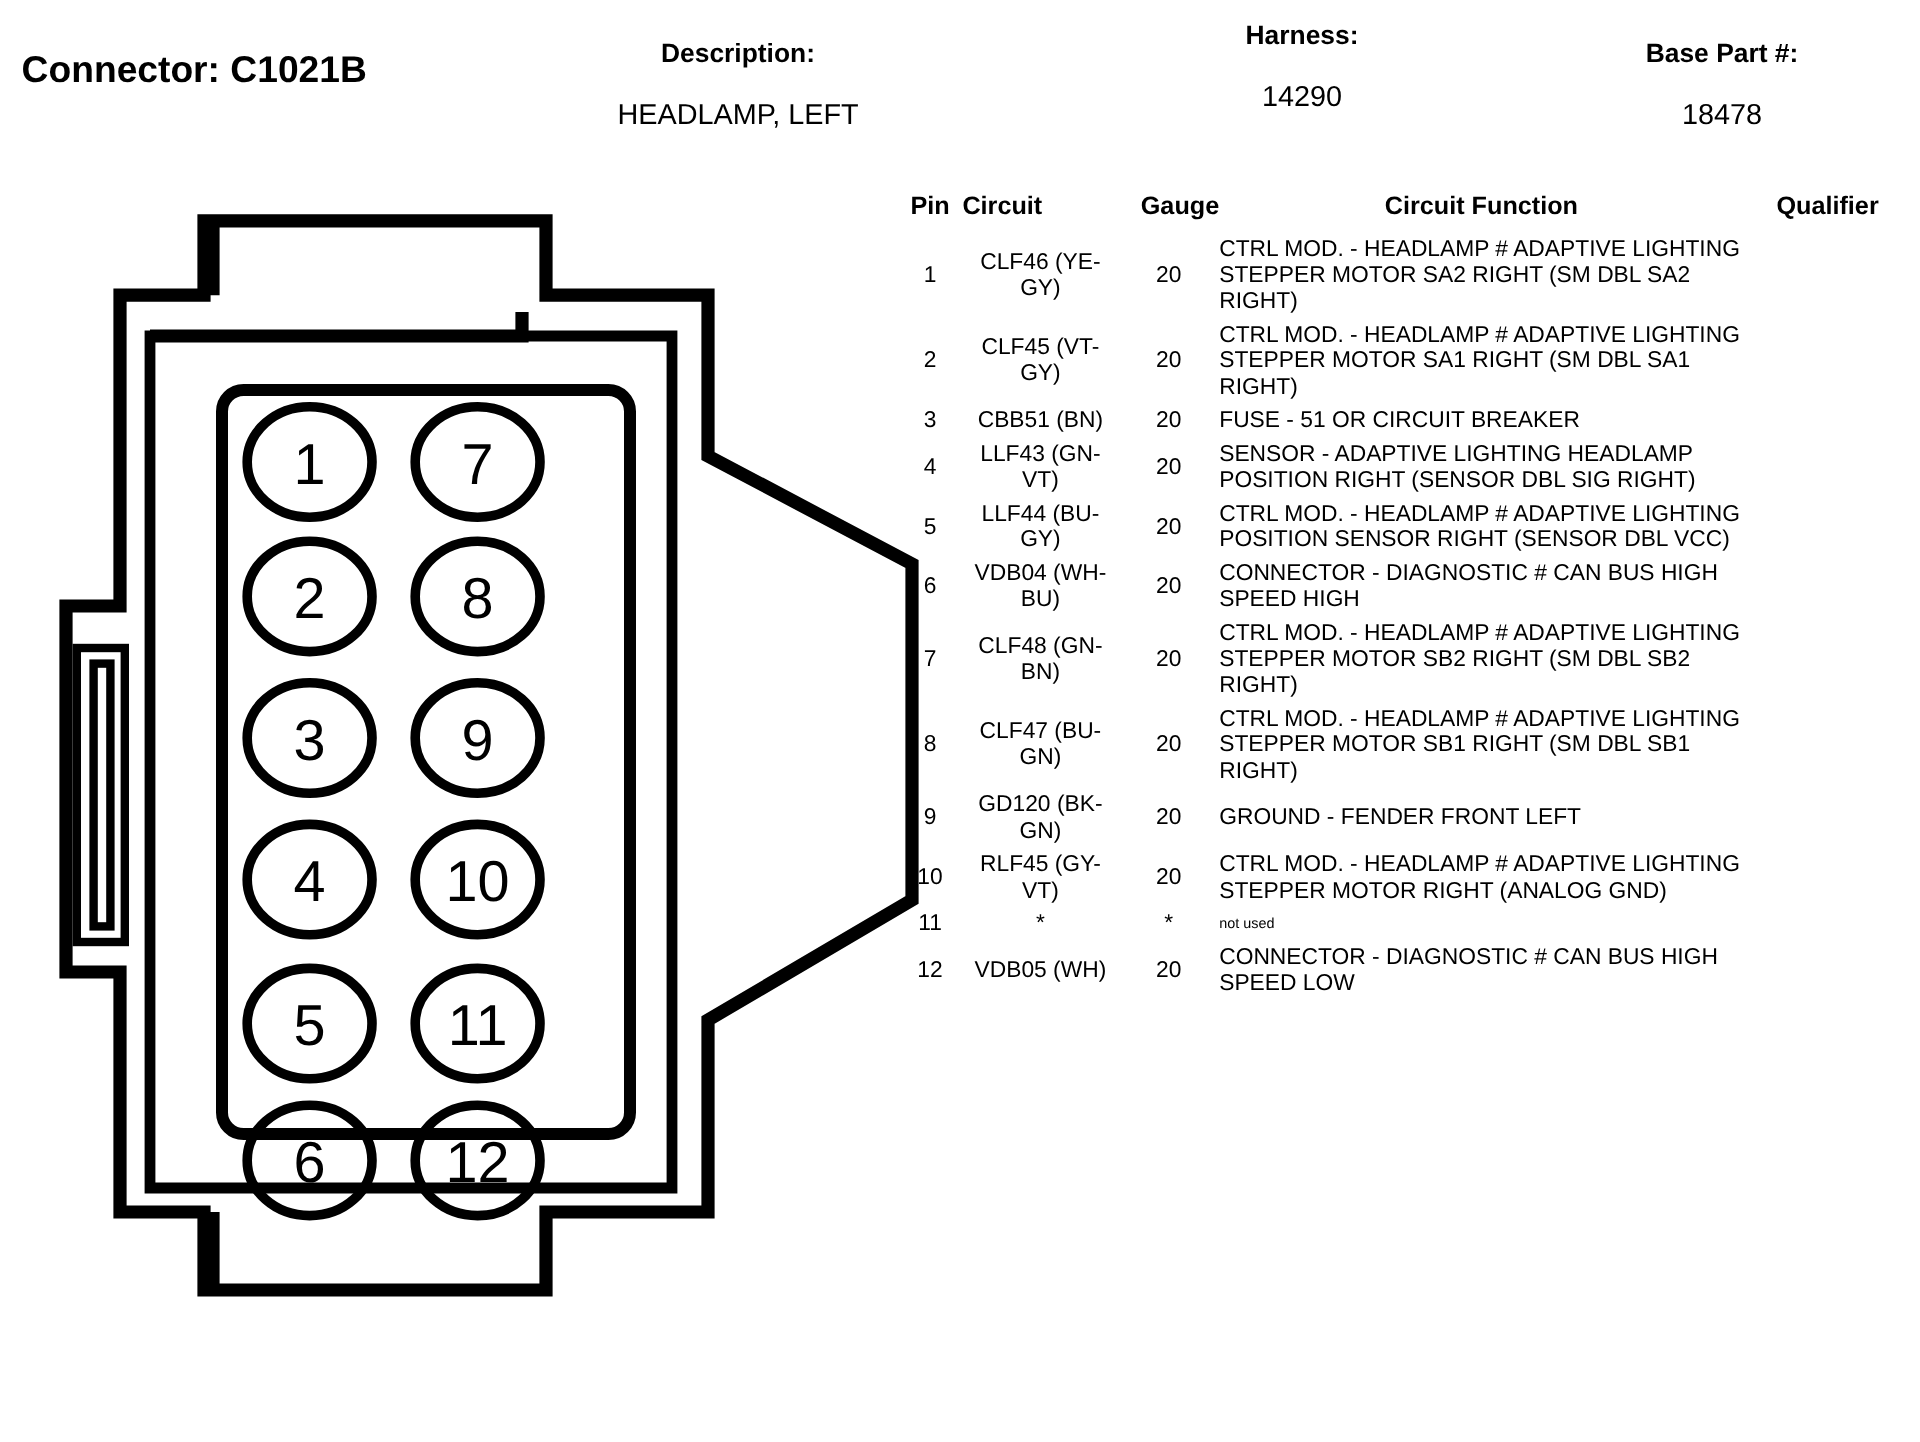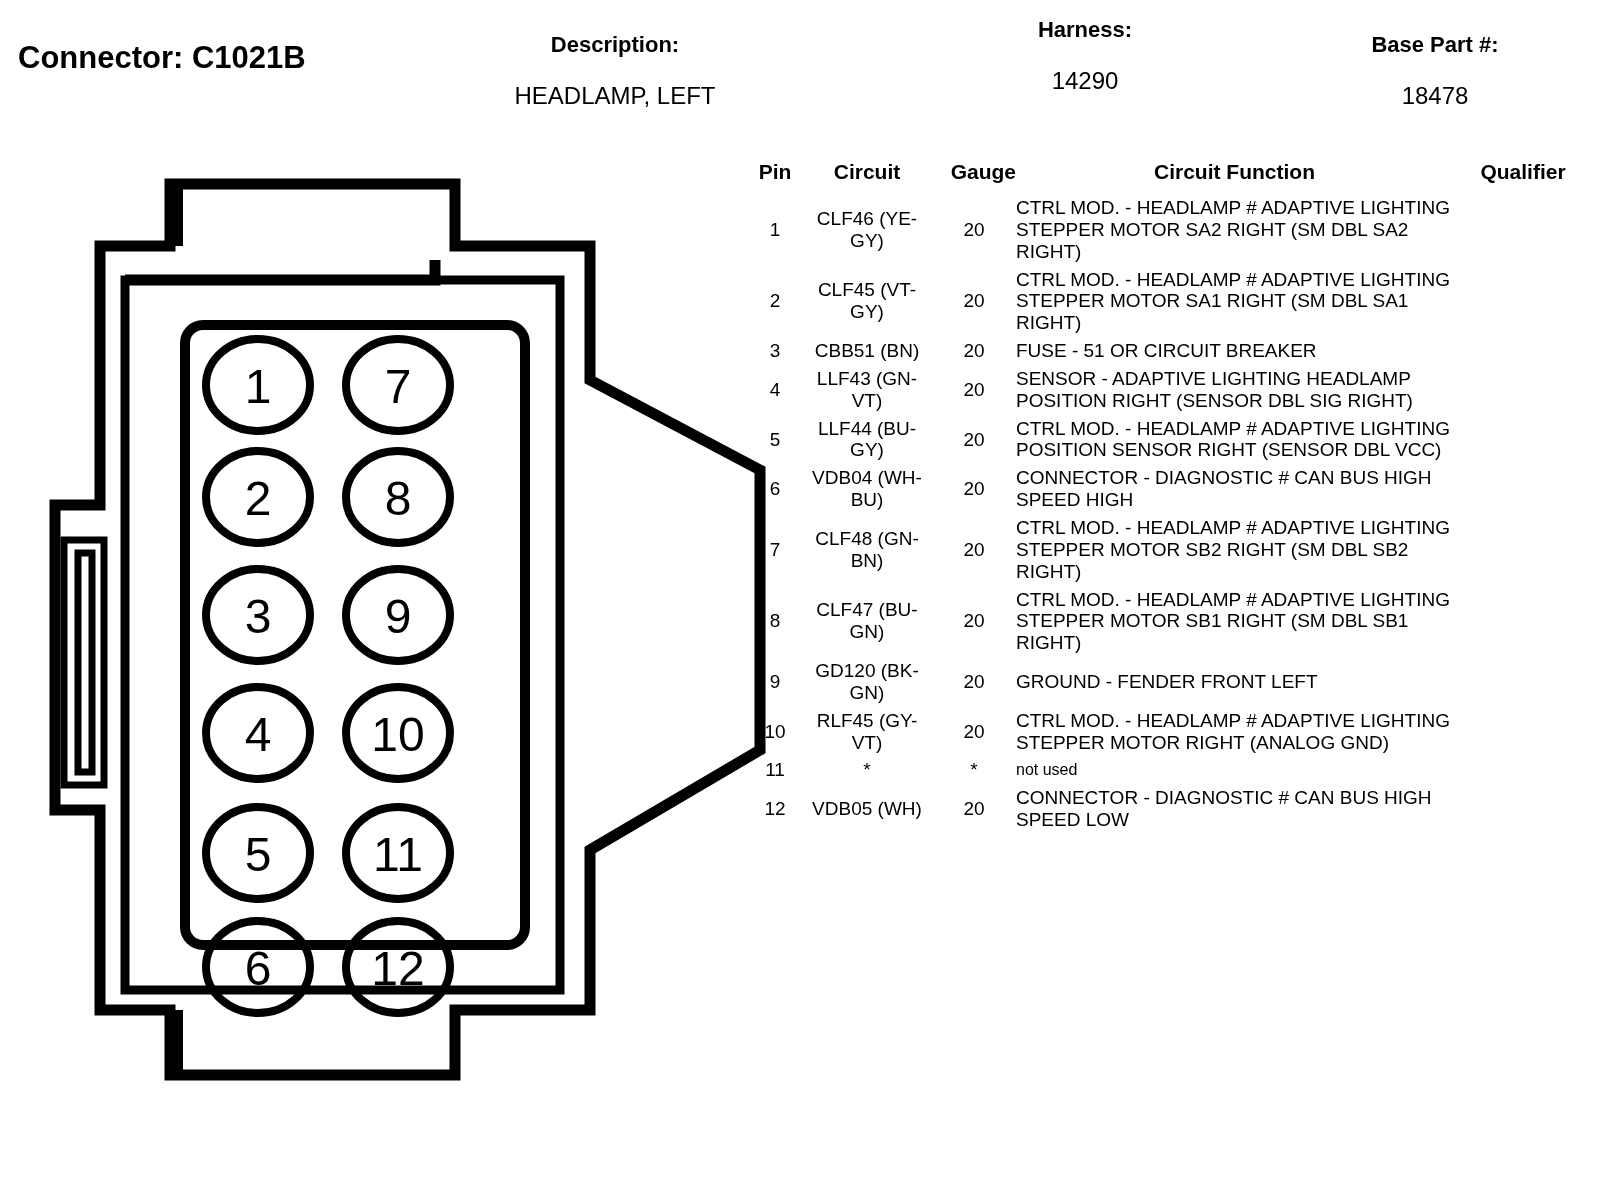--- a/index.html
+++ b/index.html
@@ -69,37 +69,37 @@
     border-collapse: collapse;
     width: 845px;
   }
   table.pintable th {
     font-size: 21px;
     font-weight: bold;
     padding: 0 0 10px 0;
     vertical-align: bottom;
   }
   th.c-pin   { width: 54px;  text-align: center; }
-  th.c-circ  { width: 130px; text-align: center; }
+  th.c-circ  { width: 130px; text-align: left; }
   th.c-gauge { width: 84px;  text-align: right; margin-top: 16px; }
   th.c-func  { width: 437px; text-align: center; }
   th.c-qual  { width: 140px; }
 
   table.pintable td {
     font-size: 19px;
     vertical-align: middle;
     padding: 3px 0;
     line-height: 1.15;
   }
   td.t-pin   { text-align: center; font-size: 19px; }
   td.t-circ  { text-align: center; font-size: 19px; }
   td.t-gauge { text-align: center; font-size: 19px; }
   td.t-func  { text-align: left; font-size: 19px; padding-left: 6px; }
   td.t-qual  { text-align: left; font-size: 19px; }
-  td.t-func.small { font-size: 16px; }
+  td.t-func.small { font-size: 12px; }
 </style>
 </head>
 <body>
 
 <div class="header">
   <div class="hdr-connector">Connector: C1021B</div>
 
   <div class="hdr-block" id="hdr-desc">
     <div class="hdr-label">Description:</div>
     <div class="hdr-value">HEADLAMP, LEFT</div>

